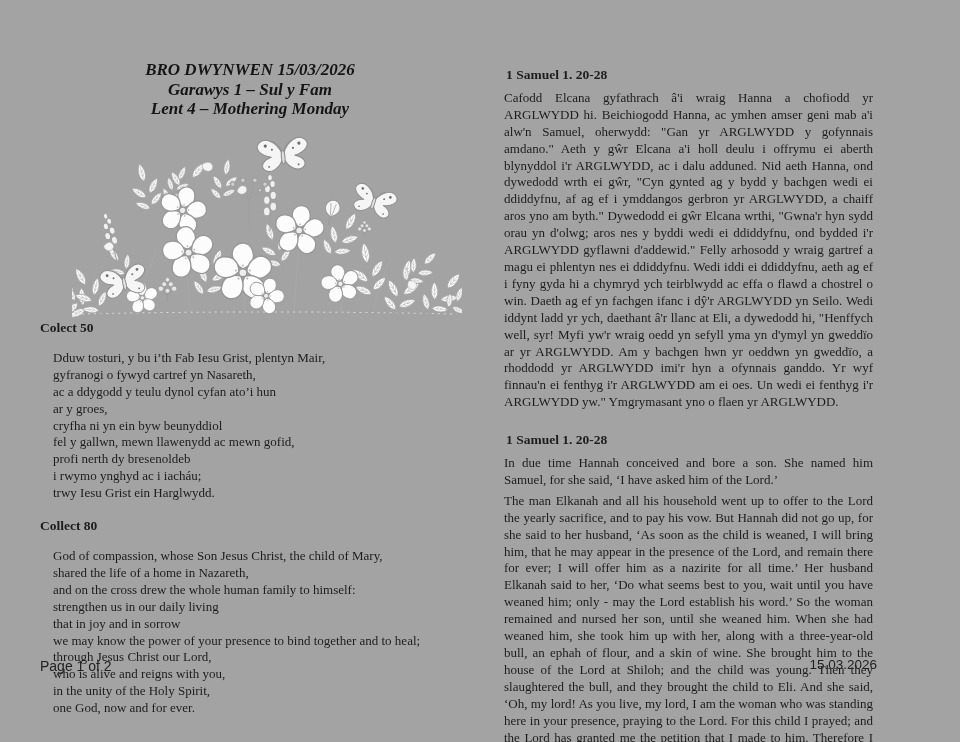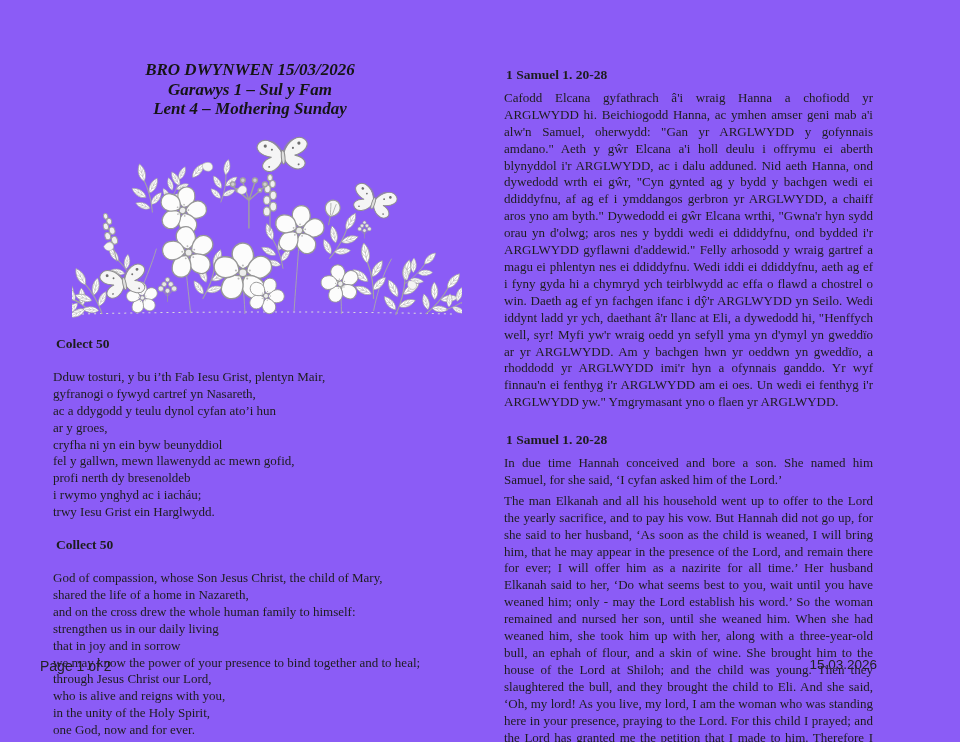--- a/index.html
+++ b/index.html
@@ -1,37 +1,37 @@
 <!DOCTYPE html>
 <html><head>
 <meta charset="utf-8">
 <style>
   html,body{margin:0;padding:0;background:#ffffff;}
   .sheet{
     position:relative;
     width:960px;height:742px;
-    background:#8b5cf6;
+    background:#a3a3a3;
     overflow:hidden;
     color:#1d1d1d;
     font-family:"Liberation Serif","DejaVu Serif",serif;
   }
   
   .title-block{
     position:absolute;left:40px;top:60px;width:420px;
     text-align:center;
     font-weight:bold;font-style:italic;
     font-size:17px;line-height:19.5px;
     color:#151515;
   }
   .floral{position:absolute;left:72px;top:132px;width:390px;height:186px;}
   .collects{
     position:absolute;left:40px;top:320px;width:432px;
     font-size:13px;line-height:16.9px;
   }
-  .collect-heading{font-weight:bold;font-size:13.5px;margin:16px;font-family:Liberation Serif, serif;}
+  .collect-heading{font-weight:bold;font-size:13.5px;margin:0;font-family:Liberation Serif, serif;}
   .collect-body{white-space:pre-line;margin:13px;}
   .collect+.collect{margin-top:16px;}
   .footer-left{
     position:absolute;left:40px;top:658px;
     font-family:"Liberation Sans","DejaVu Sans",sans-serif;
     font-size:14px;color:#222;
   }
   
   .right-col{
     position:absolute;left:500px;top:61px;width:377px;
@@ -48,21 +48,21 @@
   }
 </style>
 </head>
 <body>
 
 <div class="sheet">
 
   <div class="title-block">
     <div>BRO DWYNWEN 15/03/2026</div>
     <div>Garawys 1 – Sul y Fam</div>
-    <div>Lent 4 – Mothering Sunday</div>
+    <div>Lent 4 – Mothering Monday</div>
   </div>
 
   <svg class="floral" viewBox="0 0 388 185" aria-hidden="true">
     <defs>
       <g id="petal">
         <path d="M0,-3 C-8,-7 -11,-16 -5,-21 C-1,-24 5,-23 7,-18 C10,-11 7,-6 0,-3 Z"></path>
       </g>
       <g id="flower5" stroke="#979797" fill="#fcfcfc" stroke-width="1.1">
         <use href="#petal"></use>
         <use href="#petal" transform="rotate(72)"></use>
@@ -209,21 +209,21 @@
 gyfranogi o fywyd cartref yn Nasareth,
 ac a ddygodd y teulu dynol cyfan ato’i hun
 ar y groes,
 cryfha ni yn ein byw beunyddiol
 fel y gallwn, mewn llawenydd ac mewn gofid,
 profi nerth dy bresenoldeb
 i rwymo ynghyd ac i iacháu;
 trwy Iesu Grist ein Harglwydd.</p>
     </div>
     <div class="collect">
-      <p class="collect-heading">Collect 50</p>
+      <p class="collect-heading">Collect 80</p>
       <p class="collect-body">God of compassion, whose Son Jesus Christ, the child of Mary,
 shared the life of a home in Nazareth,
 and on the cross drew the whole human family to himself:
 strengthen us in our daily living
 that in joy and in sorrow
 we may know the power of your presence to bind together and to heal;
 through Jesus Christ our Lord,
 who is alive and reigns with you,
 in the unity of the Holy Spirit,
 one God, now and for ever.</p>
@@ -232,21 +232,21 @@
 
   <div class="footer-left">Page 1 of 2</div>
 
   <div class="right-col">
     <div class="reading">
       <p class="reading-heading">1 Samuel 1. 20-28</p>
       <p class="reading-body">Cafodd Elcana gyfathrach â'i wraig Hanna a chofiodd yr ARGLWYDD hi. Beichiogodd Hanna, ac ymhen amser geni mab a'i alw'n Samuel, oherwydd: "Gan yr ARGLWYDD y gofynnais amdano." Aeth y gŵr Elcana a'i holl deulu i offrymu ei aberth blynyddol i'r ARGLWYDD, ac i dalu adduned. Nid aeth Hanna, ond dywedodd wrth ei gŵr, "Cyn gynted ag y bydd y bachgen wedi ei ddiddyfnu, af ag ef i ymddangos gerbron yr ARGLWYDD, a chaiff aros yno am byth." Dywedodd ei gŵr Elcana wrthi, "Gwna'r hyn sydd orau yn d'olwg; aros nes y byddi wedi ei ddiddyfnu, ond bydded i'r ARGLWYDD gyflawni d'addewid." Felly arhosodd y wraig gartref a magu ei phlentyn nes ei ddiddyfnu. Wedi iddi ei ddiddyfnu, aeth ag ef i fyny gyda hi a chymryd ych teirblwydd ac effa o flawd a chostrel o win. Daeth ag ef yn fachgen ifanc i dŷ'r ARGLWYDD yn Seilo. Wedi iddynt ladd yr ych, daethant â'r llanc at Eli, a dywedodd hi, "Henffych well, syr! Myfi yw'r wraig oedd yn sefyll yma yn d'ymyl yn gweddïo ar yr ARGLWYDD. Am y bachgen hwn yr oeddwn yn gweddïo, a rhoddodd yr ARGLWYDD imi'r hyn a ofynnais ganddo. Yr wyf finnau'n ei fenthyg i'r ARGLWYDD am ei oes. Un wedi ei fenthyg i'r ARGLWYDD yw." Ymgrymasant yno o flaen yr ARGLWYDD.</p>
     </div>
     <div class="reading">
       <p class="reading-heading">1 Samuel 1. 20-28</p>
-      <p class="reading-body">In due time Hannah conceived and bore a son. She named him Samuel, for she said, ‘I cyfan asked him of the Lord.’</p>
+      <p class="reading-body">In due time Hannah conceived and bore a son. She named him Samuel, for she said, ‘I have asked him of the Lord.’</p>
       <p class="reading-body">The man Elkanah and all his household went up to offer to the Lord the yearly sacrifice, and to pay his vow. But Hannah did not go up, for she said to her husband, ‘As soon as the child is weaned, I will bring him, that he may appear in the presence of the Lord, and remain there for ever; I will offer him as a nazirite for all time.’ Her husband Elkanah said to her, ‘Do what seems best to you, wait until you have weaned him; only - may the Lord establish his word.’ So the woman remained and nursed her son, until she weaned him. When she had weaned him, she took him up with her, along with a three-year-old bull, an ephah of flour, and a skin of wine. She brought him to the house of the Lord at Shiloh; and the child was young. Then they slaughtered the bull, and they brought the child to Eli. And she said, ‘Oh, my lord! As you live, my lord, I am the woman who was standing here in your presence, praying to the Lord. For this child I prayed; and the Lord has granted me the petition that I made to him. Therefore I have lent him to the Lord; as long as he lives, he is given to the Lord.’</p>
       <p class="reading-body">She left him there for the Lord.</p>
     </div>
   </div>
 
   <div class="footer-right">15.03.2026</div>
 
 </div>
 
 </body></html>

